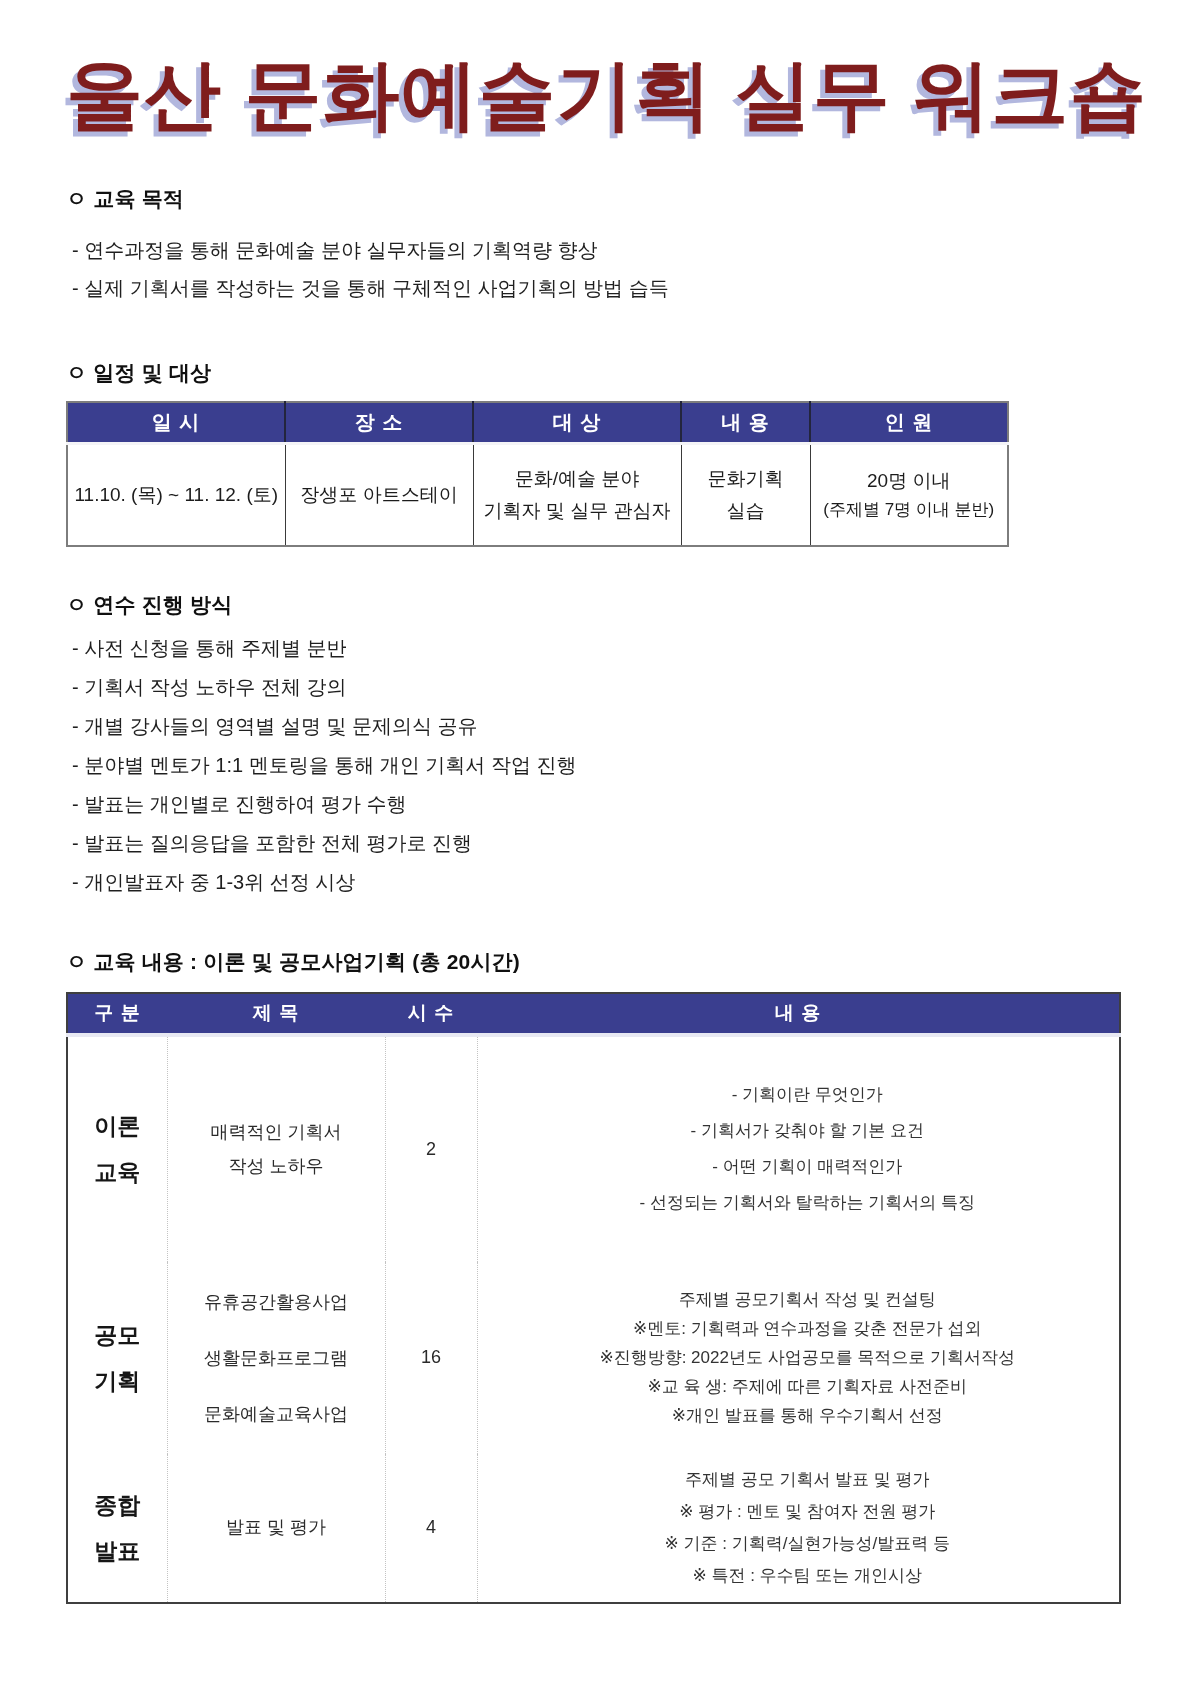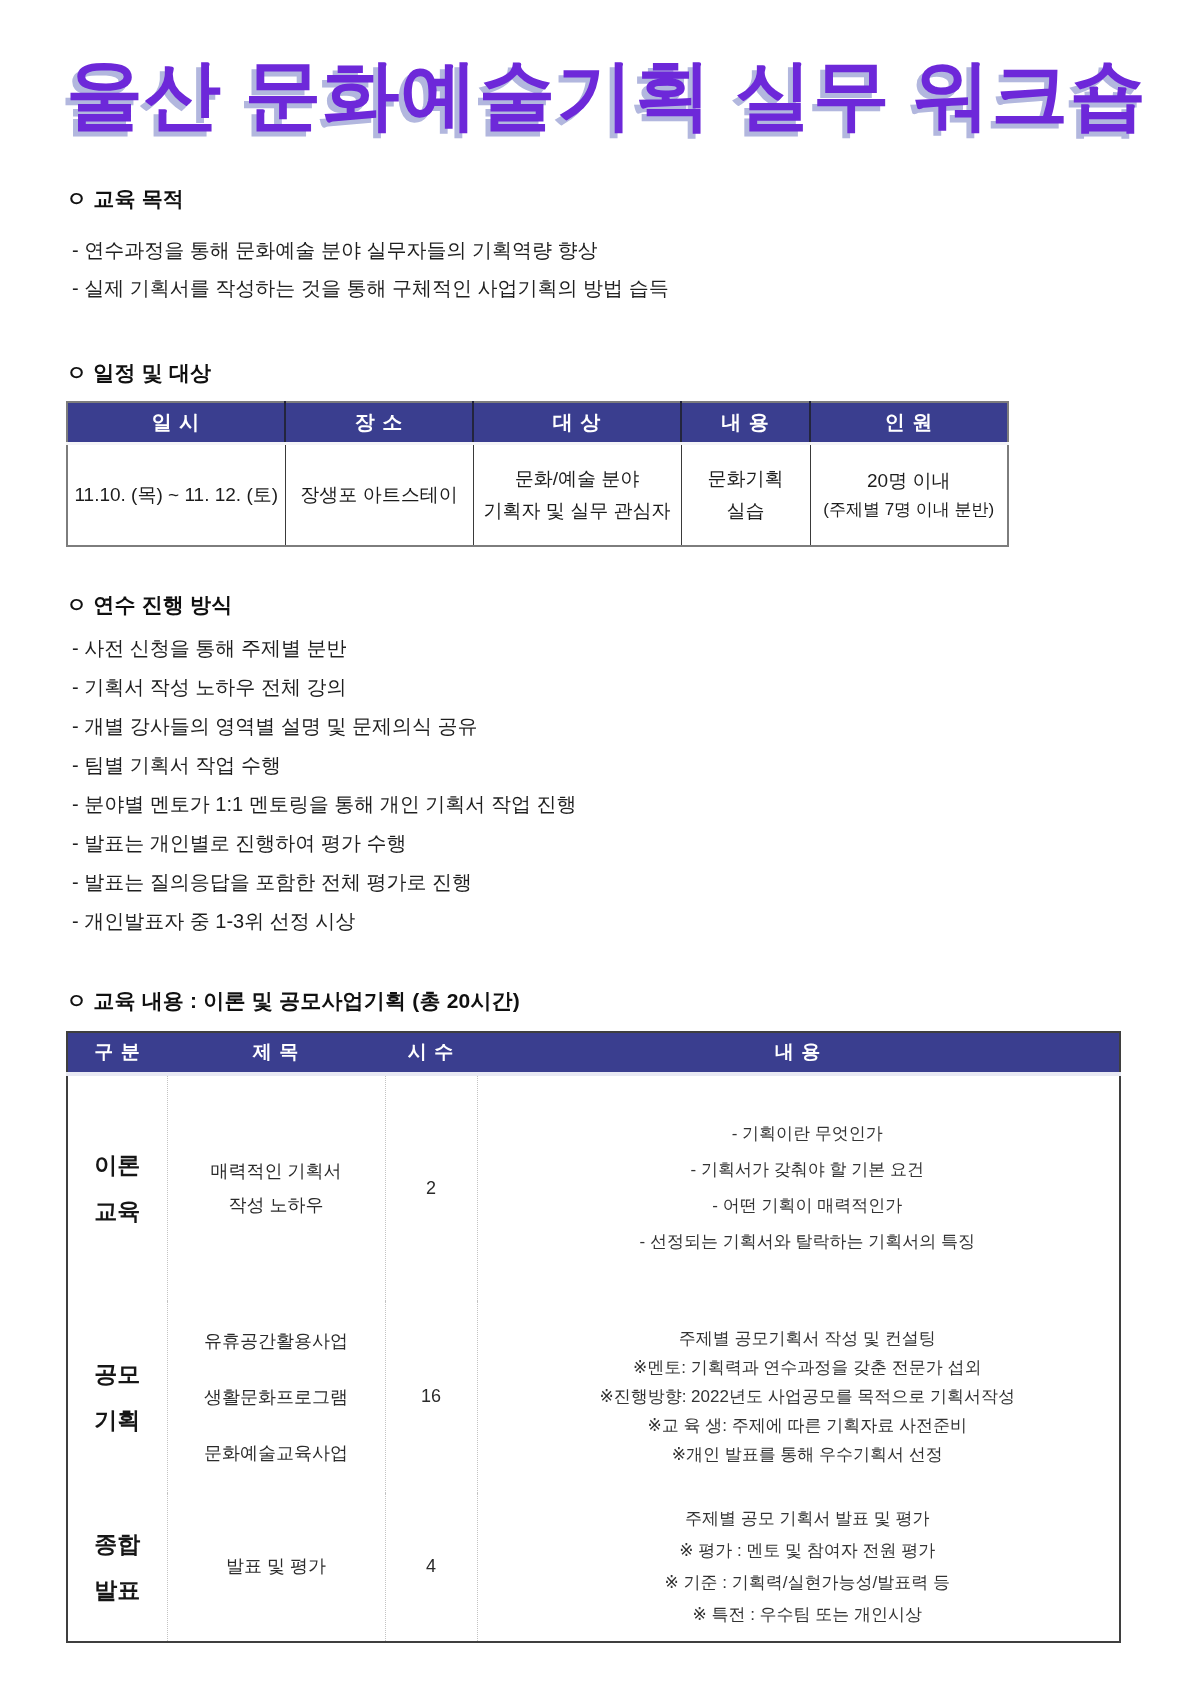--- a/index.html
+++ b/index.html
@@ -17,21 +17,21 @@
     overflow:hidden;
   }
   
   .main-title {
     margin-top:4px;
     font-size:77px;
     font-weight:900;
     line-height:1.15;
     letter-spacing:1px;
     text-align:center;
-    color:#6d28d9;
+    color:#7f1d1d;
     text-shadow:-5px 5px 0 #b2b7de;
     white-space:nowrap;
   }
   
   .sec-heading {
     font-size:21px;
     font-weight:700;
     color:#101010;
     letter-spacing:0.2px;
   }
@@ -189,21 +189,20 @@
       </tbody>
     </table>
   </section>
 
   <section>
     <h2 class="sec-heading mt-method">ㅇ 연수 진행 방식</h2>
     <div class="bullet-list method-list">
       <p>- 사전 신청을 통해 주제별 분반</p>
       <p>- 기획서 작성 노하우 전체 강의</p>
       <p>- 개별 강사들의 영역별 설명 및 문제의식 공유</p>
-      <p>- 팀별 기획서 작업 수행</p>
       <p>- 분야별 멘토가 1:1 멘토링을 통해 개인 기획서 작업 진행</p>
       <p>- 발표는 개인별로 진행하여 평가 수행</p>
       <p>- 발표는 질의응답을 포함한 전체 평가로 진행</p>
       <p>- 개인발표자 중 1-3위 선정 시상</p>
     </div>
   </section>
 
   <section>
     <h2 class="sec-heading mt-curr">ㅇ 교육 내용 : 이론 및 공모사업기획 (총 20시간)</h2>
     <table class="t2">

